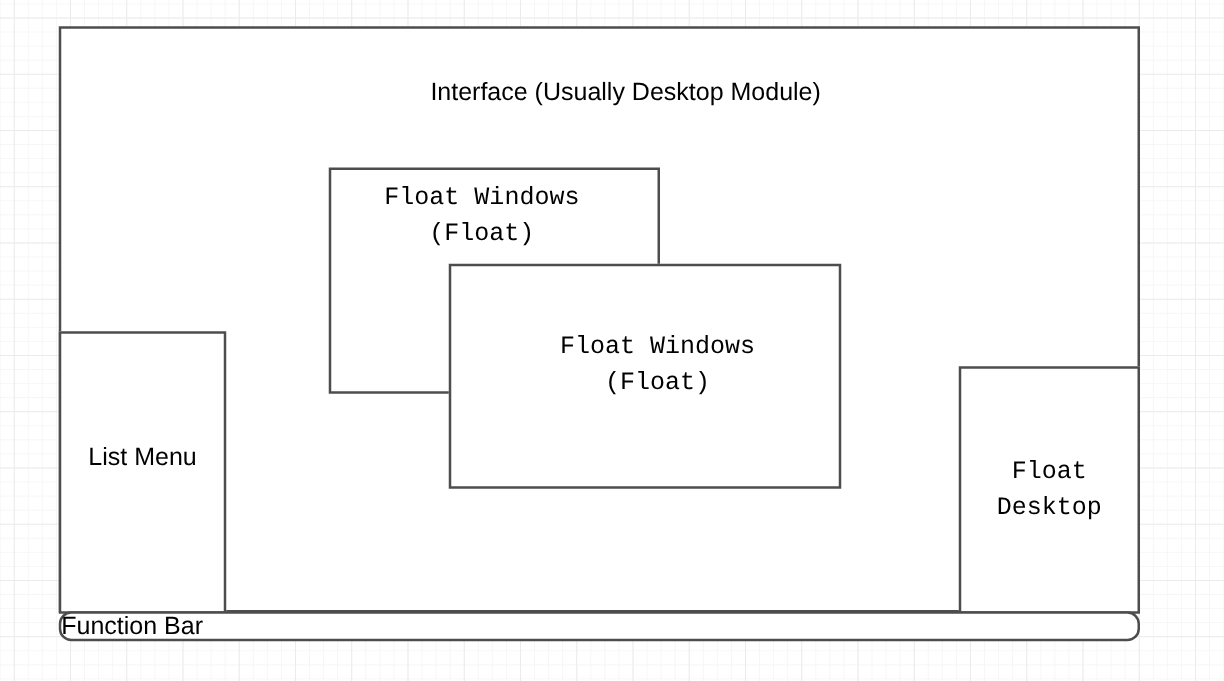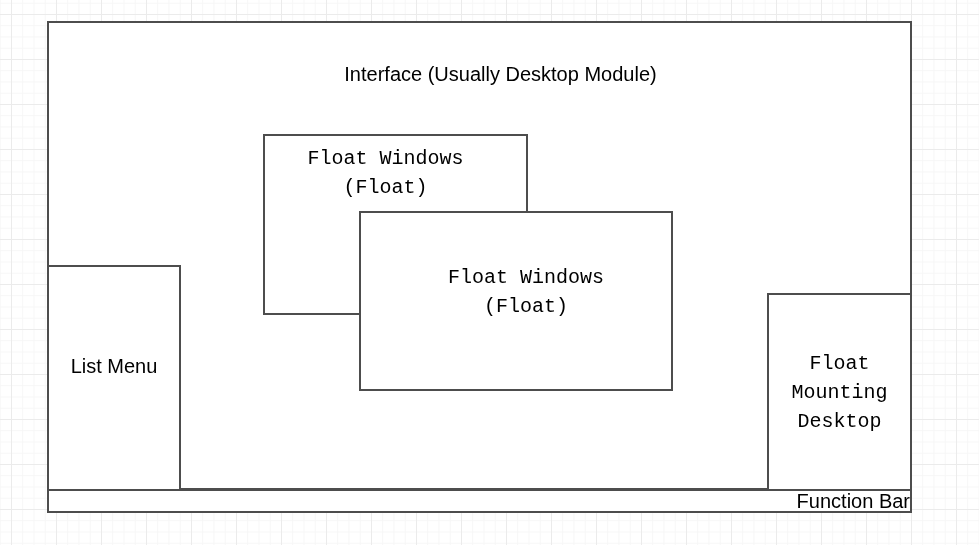--- a/index.html
+++ b/index.html
@@ -35,22 +35,22 @@
                      display: flex; flex-direction: column; justify-content: center;
                      text-align: center; padding-left: 20px; }
   .front-box .label-block { transform: translateY(-9px); }
   .list-menu-box   { left: 47px;  top: 265px; width: 134px; height: 226px; z-index: 2;
                      display: flex; align-items: center; justify-content: center; }
   .list-menu-box .label-block { transform: translateY(-12px); }
   .device-box      { left: 767px; top: 293px; width: 145px; height: 198px; z-index: 2;
                      display: flex; flex-direction: column; justify-content: center;
                      text-align: center; }
   .function-bar    { left: 47px;  top: 489px; width: 865px; height: 24px; z-index: 4;
-                     display: flex; align-items: center; justify-content: flex-end;
-                     line-height: 20px; overflow: visible; }
+                     display: flex; align-items: center; justify-content: flex-start;
+                     line-height: 20px; overflow: visible; border-radius: 10px; }
   .interface-title {
     position: absolute;
     left: 42px; right: 0; top: 37px;
     text-align: center;
   }
   .line { display: block; font-family: Liberation Mono, monospace; }
 </style>
 </head>
 <body style="color: rgb(0, 0, 0);">
 
@@ -74,21 +74,20 @@
     </div>
   </div>
 
   <div class="shape list-menu-box">
     <div class="label-block">List Menu</div>
   </div>
 
   <div class="shape device-box">
     <div class="label-block">
       <span class="line">Float</span>
-      <span class="line">Mounting</span>
       <span class="line">Desktop</span>
     </div>
   </div>
 
   <div class="shape function-bar">
     <span>Function Bar</span>
   </div>
 
 </div>
 

